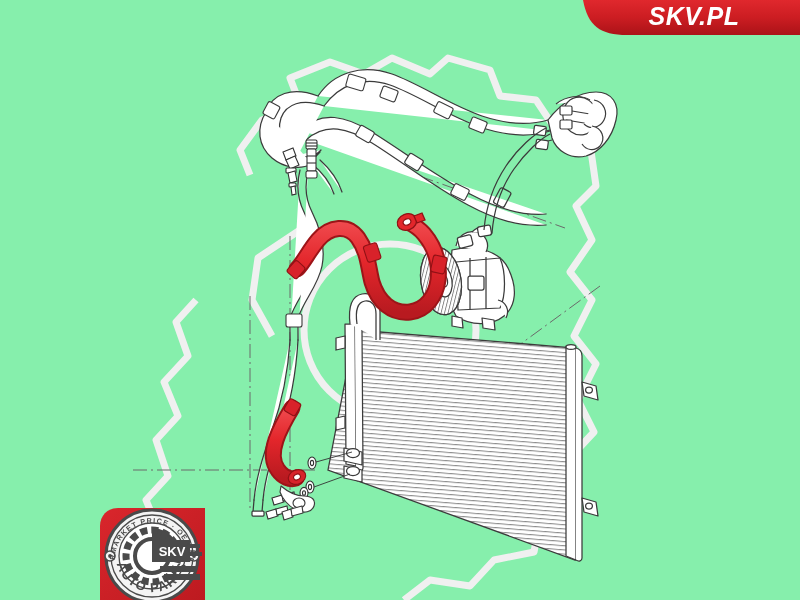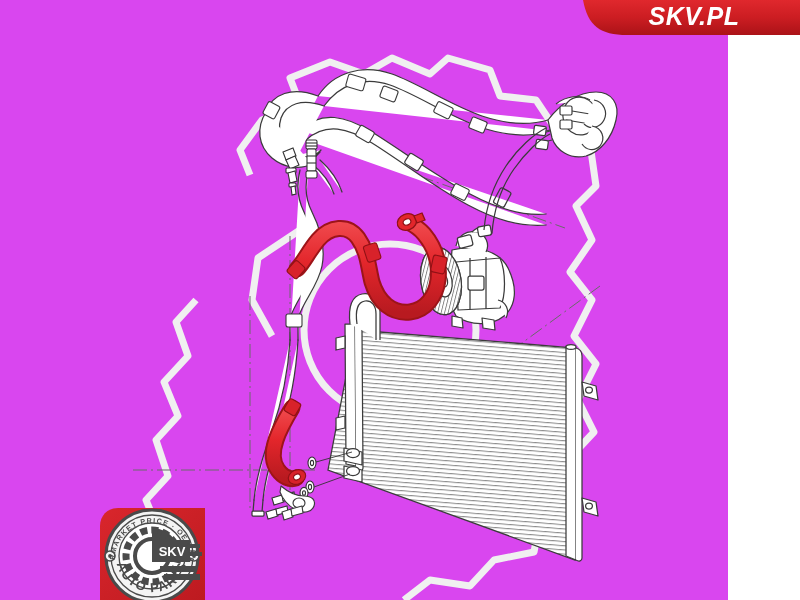--- a/index.html
+++ b/index.html
@@ -1,18 +1,18 @@
 <!DOCTYPE html>
 <html><head>
 <meta charset="utf-8">
 <style>
   html,body{margin:0;padding:0;background:#ffffff;}
   body{width:800px;height:600px;overflow:hidden;
        font-family:"Liberation Sans",sans-serif;}
-  #stage{position:relative;width:728px;height:600px;background:#d946ef;}
+  #stage{position:relative;width:800px;height:600px;background:#86efac;}
   svg{display:block;}
   #art{position:absolute;left:0;top:0;}
   .brand-text{font-family:"Liberation Sans",sans-serif;font-weight:bold;
               font-style:italic;letter-spacing:.5px;}
   .seal-text{font-family:"Liberation Sans",sans-serif;font-weight:bold;}
 </style>
 </head>
 <body>
 
 <div id="stage">

